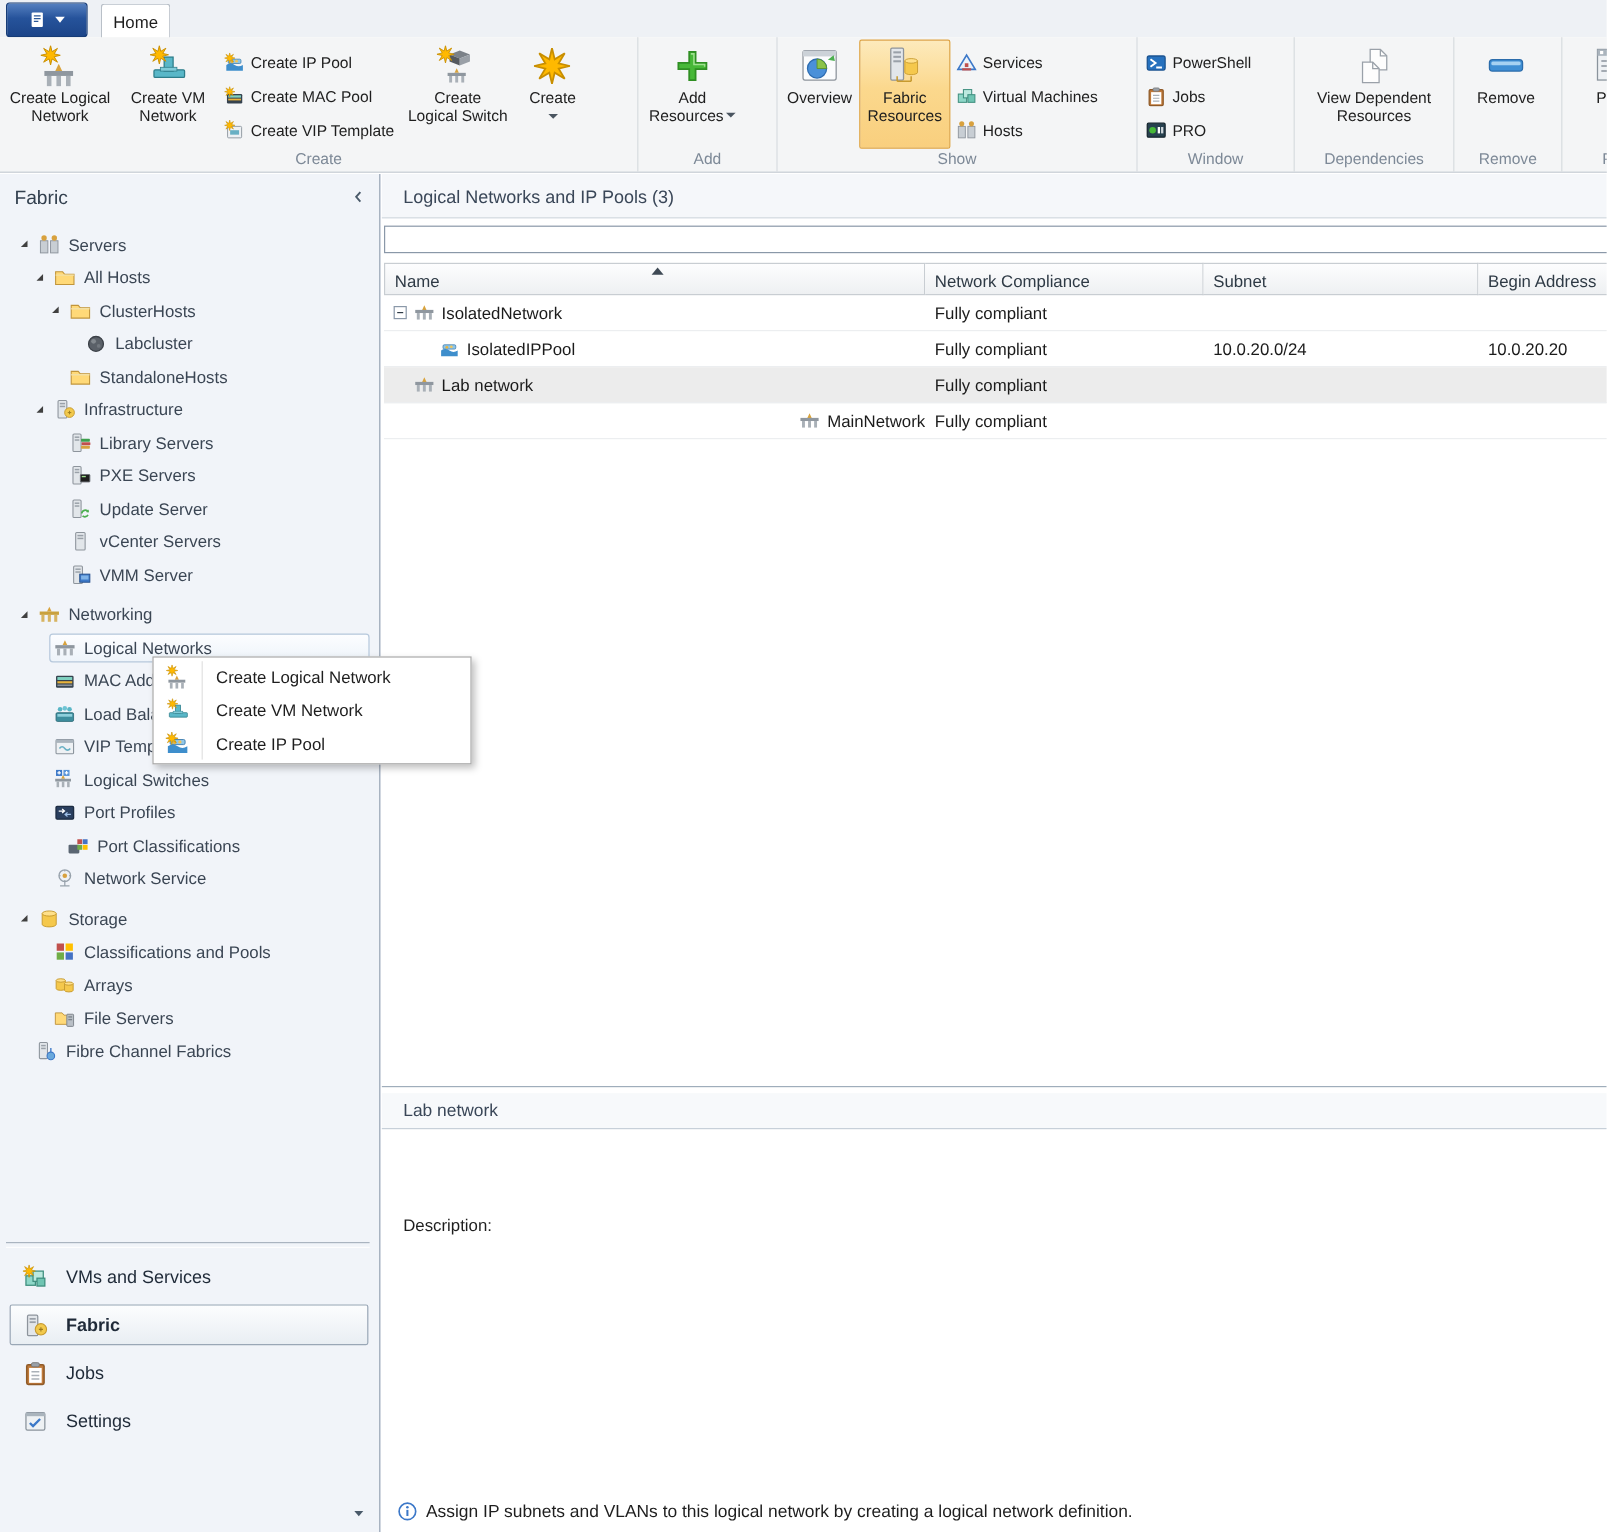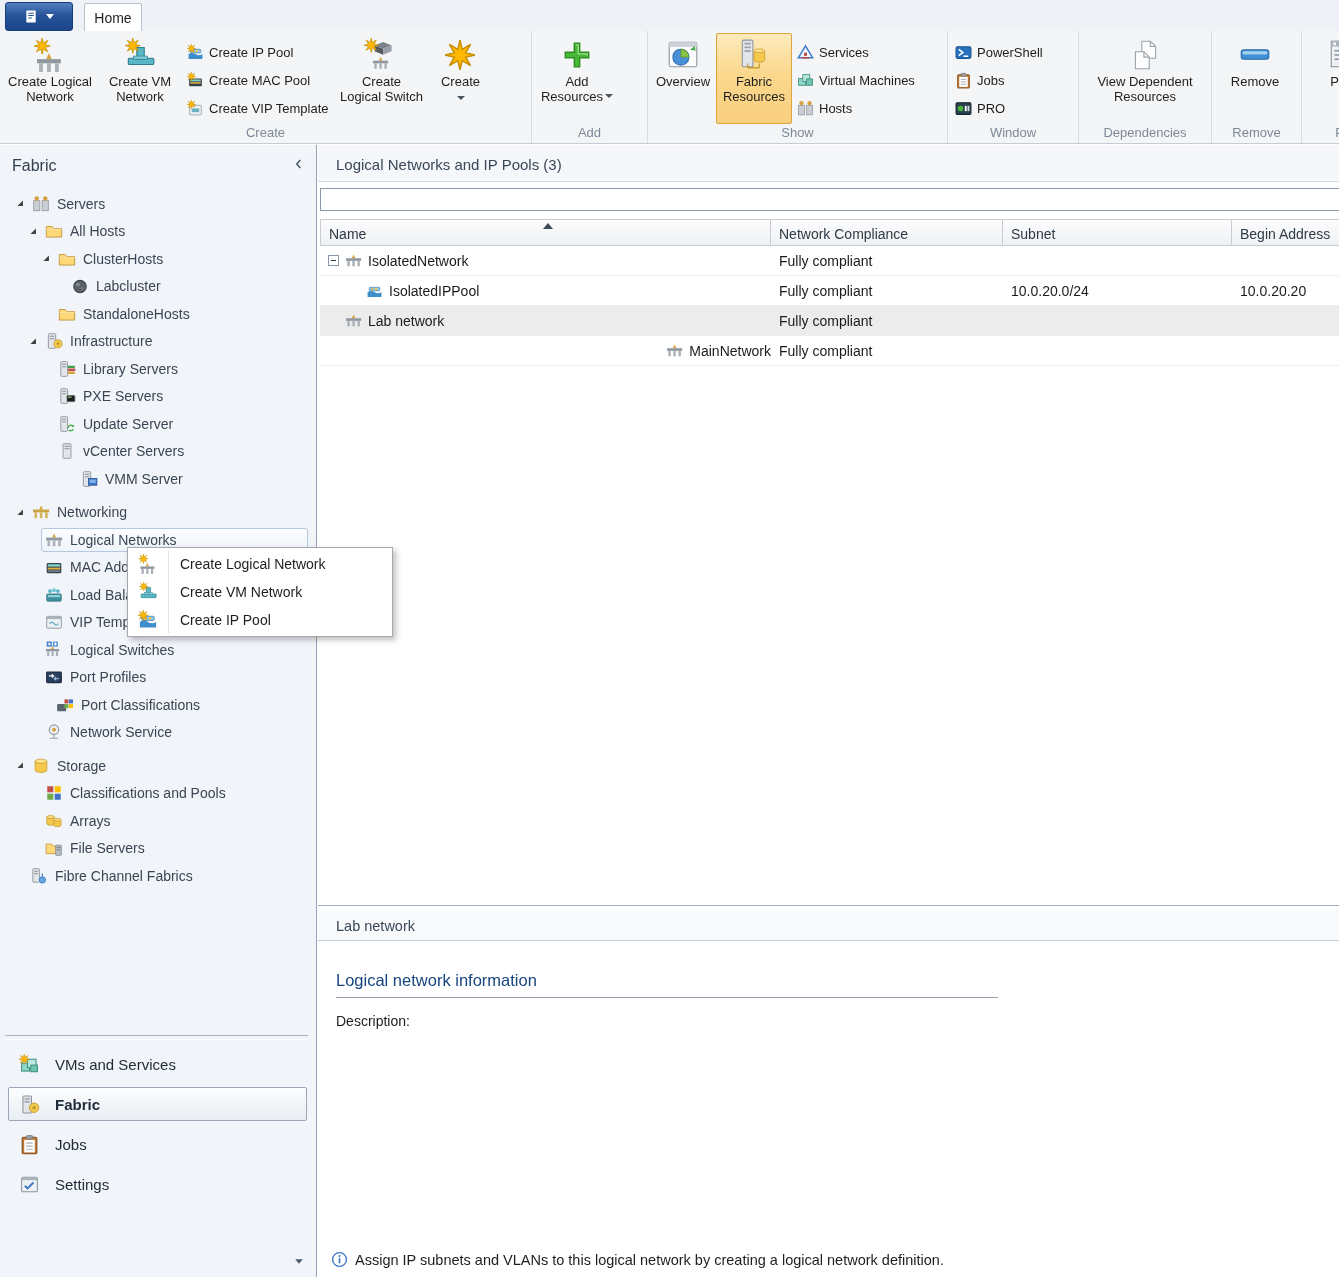--- a/index.html
+++ b/index.html
@@ -560,21 +560,21 @@
             <span class="ico ticon">
               <svg viewBox="0 0 16 16" preserveAspectRatio="xMidYMid meet">
                 <rect x="4.5" y="1.5" width="7" height="13" rx="0.8" fill="#e2e6ea" stroke="#8d949c" stroke-width="0.8"></rect>
                 <rect x="5.8" y="3.3" width="4.4" height="1.1" fill="#9aa1a9"></rect>
                 <rect x="5.8" y="5.4" width="4.4" height="1.1" fill="#9aa1a9"></rect>
               </svg>
             </span>
             <span class="tlabel">vCenter Servers</span>
           </span>
         </div>
-        <div class="titem" style="padding-left: 24px; gap: 36px;">
+        <div class="titem" style="padding-left: 38px;">
           <span class="arrow-slot"></span>
           <span class="selbox">
             <span class="ico ticon">
               <svg viewBox="0 0 16 16" preserveAspectRatio="xMidYMid meet">
                 <rect x="3" y="1.5" width="6.5" height="13" rx="0.8" fill="#e2e6ea" stroke="#8d949c" stroke-width="0.8"></rect>
                 <rect x="4.3" y="3.3" width="3.9" height="1.1" fill="#9aa1a9"></rect>
                 <rect x="4.3" y="5.4" width="3.9" height="1.1" fill="#9aa1a9"></rect>
                 <rect x="7.5" y="7.5" width="7.5" height="6" fill="#3C78C8" stroke="#26508c" stroke-width="0.7"></rect>
                 <rect x="8.5" y="8.5" width="5.5" height="3" fill="#7FB3E8"></rect>
               </svg>
@@ -953,21 +953,20 @@
             <span>MainNetwork</span>
           </div>
           <div class="td" style="width: 232px;">Fully compliant</div>
           <div class="td" style="width: 229px;"></div>
           <div class="td" style="width: 300px;"></div>
         </div>
       </div>
 
     <div class="detail-split"></div>
     <div class="detail-header">Lab network</div>
-    <div class="section-heading">Logical network information</div>
     <div class="desc-label">Description:</div>
 
     <div class="statusline">
       <span class="ico stico" id="status-ico">
           <svg viewBox="0 0 16 16" preserveAspectRatio="xMidYMid meet">
             <circle cx="8" cy="8" r="6.5" fill="#fff" stroke="#3C78C8" stroke-width="1.3"></circle>
             <rect x="7.2" y="6.8" width="1.6" height="4.8" fill="#3C78C8"></rect>
             <circle cx="8" cy="4.8" r="1" fill="#3C78C8"></circle>
           </svg>
         </span>

